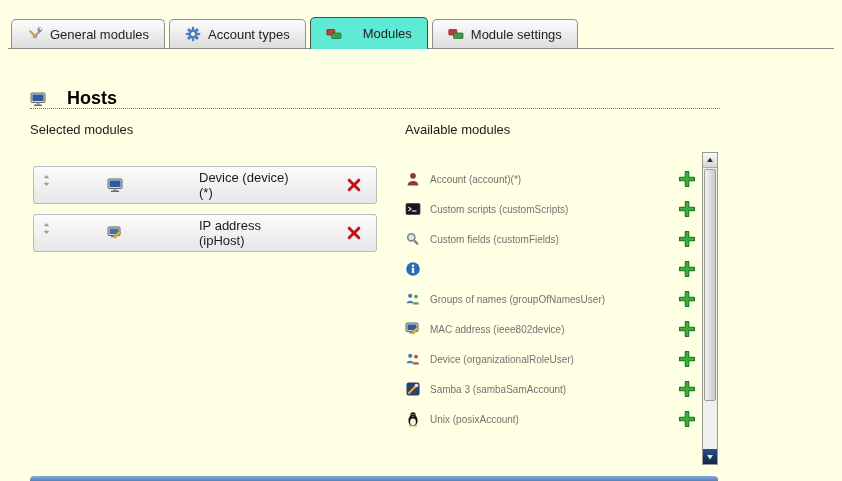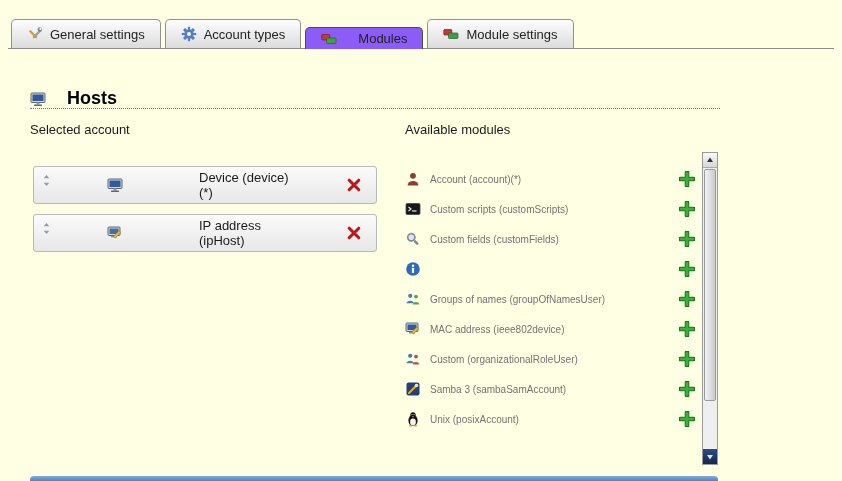--- a/index.html
+++ b/index.html
@@ -11,21 +11,21 @@
   .icon svg { width:100%; height:100%; display:block; }
 
   
   .tabbar { position:absolute; left:8px; top:17px; width:826px; height:32px;
             border-bottom:1px solid #8c8c8c; display:flex; align-items:flex-end;
             gap:4px; padding-left:3px; }
   .tab { display:flex; align-items:center; gap:7px; height:29px; padding:0 15px;
          border:1px solid #919191; border-bottom:none; border-radius:5px 5px 0 0;
          background:linear-gradient(#fdfdfd,#dcdcdc); font-size:13px; color:#222;
          cursor:pointer; white-space:nowrap; }
-  .tab.active { background:#8b5cf6; border-color:#4a4a4a; height:22px;
+  .tab.active { background:#5eead4; border-color:#4a4a4a; height:32px;
                 margin-bottom:-1px; position:relative; z-index:2;gap:21px; }
 
   
   .section-header { position:absolute; left:30px; top:88px; display:flex;
                     align-items:center; gap:21px; font-size:18px; font-weight:bold; color:#000; }
   .dotted-rule { position:absolute; left:30px; top:108px; width:690px;
                  border-top:1px dotted #777; }
 
   .col-label { position:absolute; top:122px; font-size:13px; color:#1a1a1a; }
   .selected-label  { left:30px; }
@@ -75,21 +75,21 @@
   <div class="tabbar">
     <div class="tab">
       <span class="icon">
         <svg viewBox="0 0 16 16">
             <rect x="1" y="6.9" width="10.5" height="2.2" rx="1.1" transform="rotate(45 6 8)" fill="#caa13a"></rect>
             <rect x="4.5" y="6.9" width="10.5" height="2.2" rx="1.1" transform="rotate(-45 10 8)" fill="#98a0a8"></rect>
             <circle cx="12.8" cy="3.6" r="2.3" fill="#7e868e"></circle>
             <circle cx="13.5" cy="2.9" r="1.1" fill="#ffffe3"></circle>
           </svg>
       </span>
-      <span class="tab-label">General settings</span>
+      <span class="tab-label">General modules</span>
     </div>
     <div class="tab">
       <span class="icon">
         <svg viewBox="0 0 16 16">
             <g fill="#4f7fc0">
               <rect x="6.9" y="0.8" width="2.2" height="3.4"></rect>
               <rect x="6.9" y="11.8" width="2.2" height="3.4"></rect>
               <rect x="0.8" y="6.9" width="3.4" height="2.2"></rect>
               <rect x="11.8" y="6.9" width="3.4" height="2.2"></rect>
               <rect x="2.6" y="2.6" width="3" height="3" transform="rotate(45 4.1 4.1)"></rect>
@@ -129,21 +129,21 @@
           <rect x="1" y="2" width="14" height="9.5" rx="1" fill="#cfd6dd" stroke="#5f666d"></rect>
           <rect x="2.5" y="3.5" width="11" height="6.5" fill="#33589c"></rect>
           <rect x="6.5" y="11.5" width="3" height="2" fill="#8f969c"></rect>
           <rect x="4" y="13.5" width="8" height="1.5" rx="0.5" fill="#5f666d"></rect>
         </svg>
     </span>
     <span>Hosts</span>
   </div>
   <div class="dotted-rule"></div>
 
-  <div class="col-label selected-label">Selected account</div>
+  <div class="col-label selected-label">Selected modules</div>
   <div class="col-label available-label">Available modules</div>
 
   <div class="selected-list">
 
     <div class="sel-row">
       <span class="handle">
         <svg viewBox="0 0 12 12">
             <path d="M6 0 L9 3.5 H3 Z" fill="#9a9a9a"></path>
             <path d="M6 12 L3 8.5 H9 Z" fill="#9a9a9a"></path>
           </svg>
@@ -294,21 +294,21 @@
 
     <div class="avail-row">
       <span class="icon mod-icon">
         <svg viewBox="0 0 16 16">
             <circle cx="5.2" cy="4.8" r="2.1" fill="#4a79b8"></circle>
             <path d="M1.4 12.3 a3.9 3.4 0 0 1 7.6 0 z" fill="#4a79b8"></path>
             <circle cx="11" cy="5.6" r="1.9" fill="#b85050"></circle>
             <path d="M7.6 13.4 a3.5 3 0 0 1 6.8 0 z" fill="#b85050"></path>
           </svg>
       </span>
-      <span class="avail-label">Custom (organizationalRoleUser)</span>
+      <span class="avail-label">Device (organizationalRoleUser)</span>
       <span class="icon add-btn">
         <svg viewBox="0 0 16 16">
             <path d="M8 1.5 V14.5 M1.5 8 H14.5" stroke="#1f7a1f" stroke-width="4.6" stroke-linecap="round"></path>
             <path d="M8 2.2 V13.8 M2.2 8 H13.8" stroke="#3fae3f" stroke-width="2.6" stroke-linecap="round"></path>
           </svg>
       </span>
     </div>
 
     <div class="avail-row">
       <span class="icon mod-icon">

